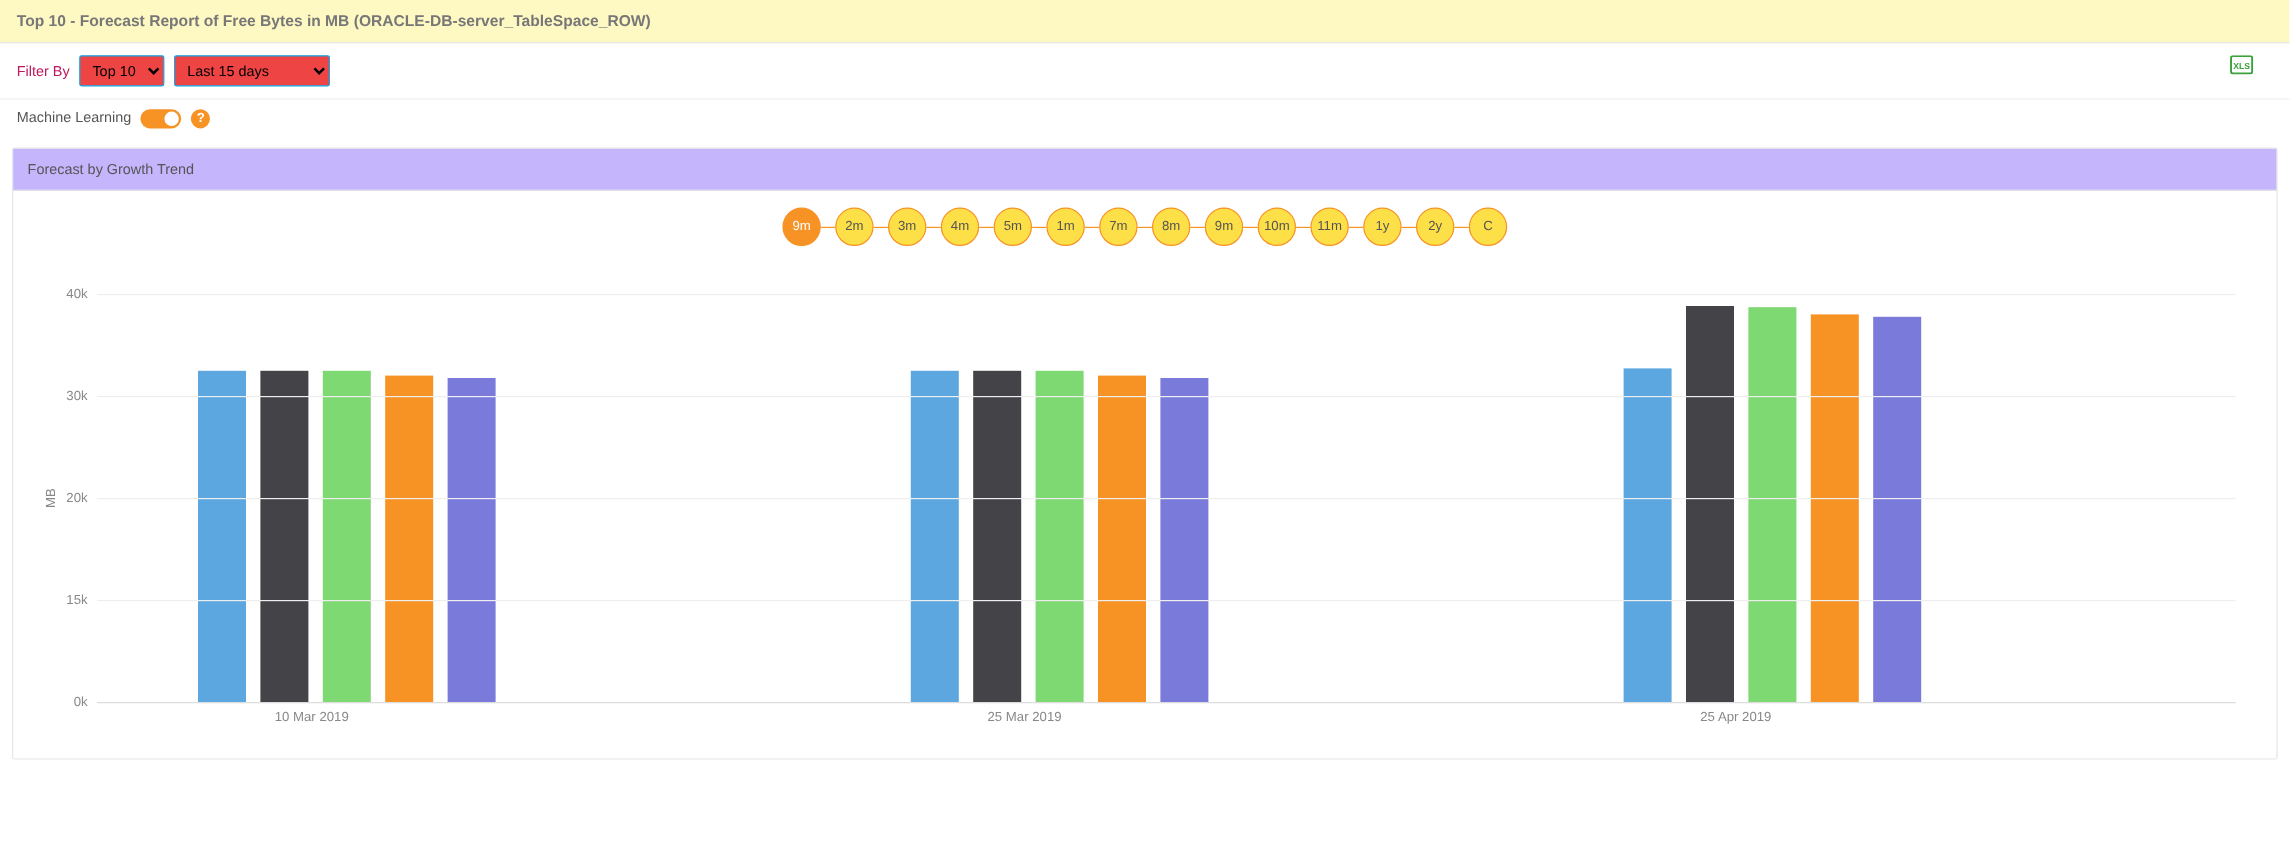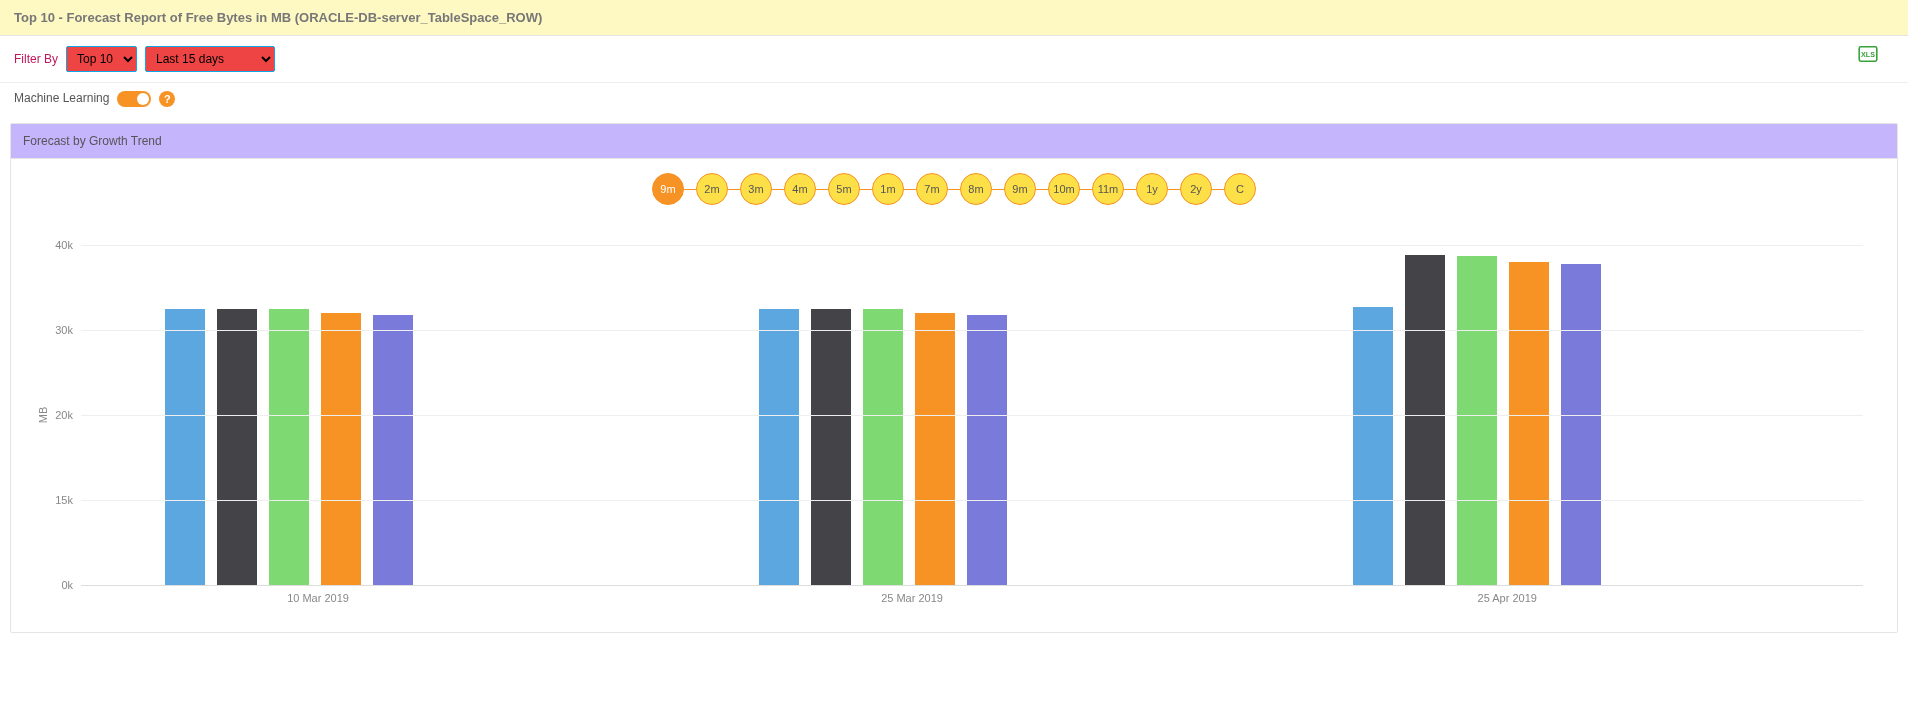--- a/index.html
+++ b/index.html
@@ -20,21 +20,21 @@
   .period-btn.active{background:#f79224;color:#fff}
   .period-conn{width:12px;height:1px;background:#f79224}
   .chart-area{position:relative;height:340px;margin-left:56px;margin-right:20px}
   .ylabel{position:absolute;left:-44px;top:50%;transform:rotate(-90deg) translateX(-50%);transform-origin:left top;font-size:11px;color:#888}
   .gridline{position:absolute;left:0;right:0;border-top:1px solid #eee}
   .ytick{position:absolute;left:-40px;width:32px;text-align:right;font-size:11px;color:#888;transform:translateY(-50%)}
   .plot{position:absolute;left:0;right:0;top:0;bottom:0}
   .group{position:absolute;bottom:0;display:flex;gap:12px;align-items:flex-end}
   .bar{width:40px}
   .xaxis{position:relative;height:22px;margin-left:56px;margin-right:20px;border-top:1px solid #ddd}
-  .xtick-box{position:absolute;top:6px;font-size:11px;color:#888;text-align:right}
+  .xtick-box{position:absolute;top:6px;font-size:11px;color:#888;text-align:left}
 </style>
 </head>
 <body>
 
 <div class="titlebar">Top 10 - Forecast Report of Free Bytes in MB (ORACLE-DB-server_TableSpace_ROW)</div>
 
 <div class="toolbar">
   <label>Filter By</label>
   <select>
     <option>Top 10</option>

